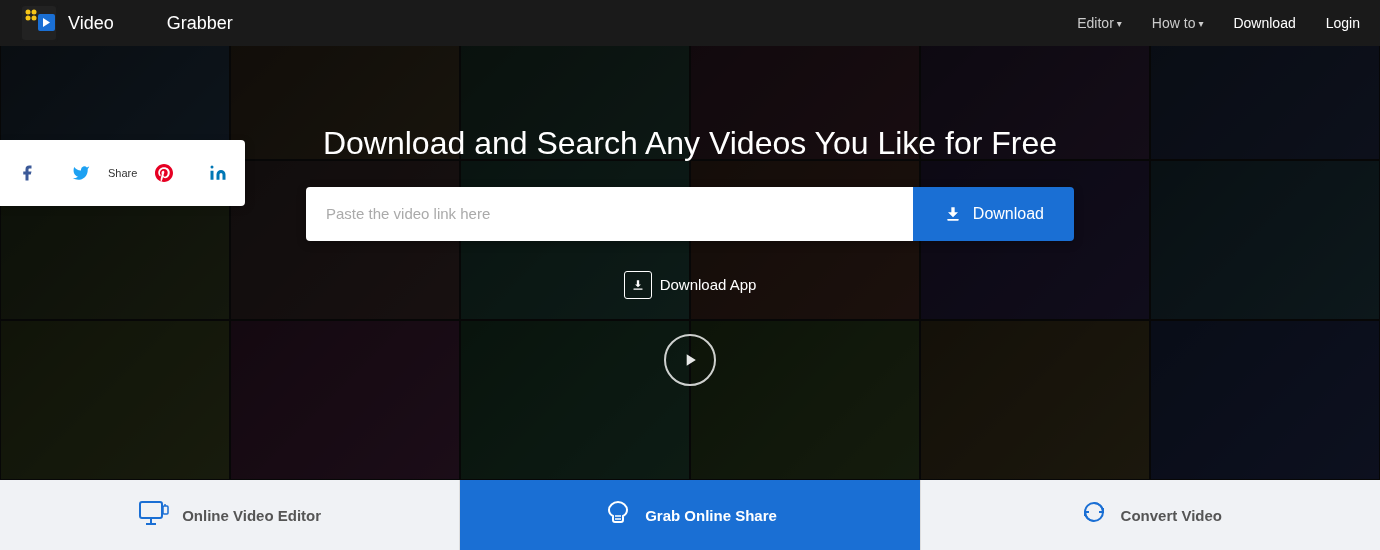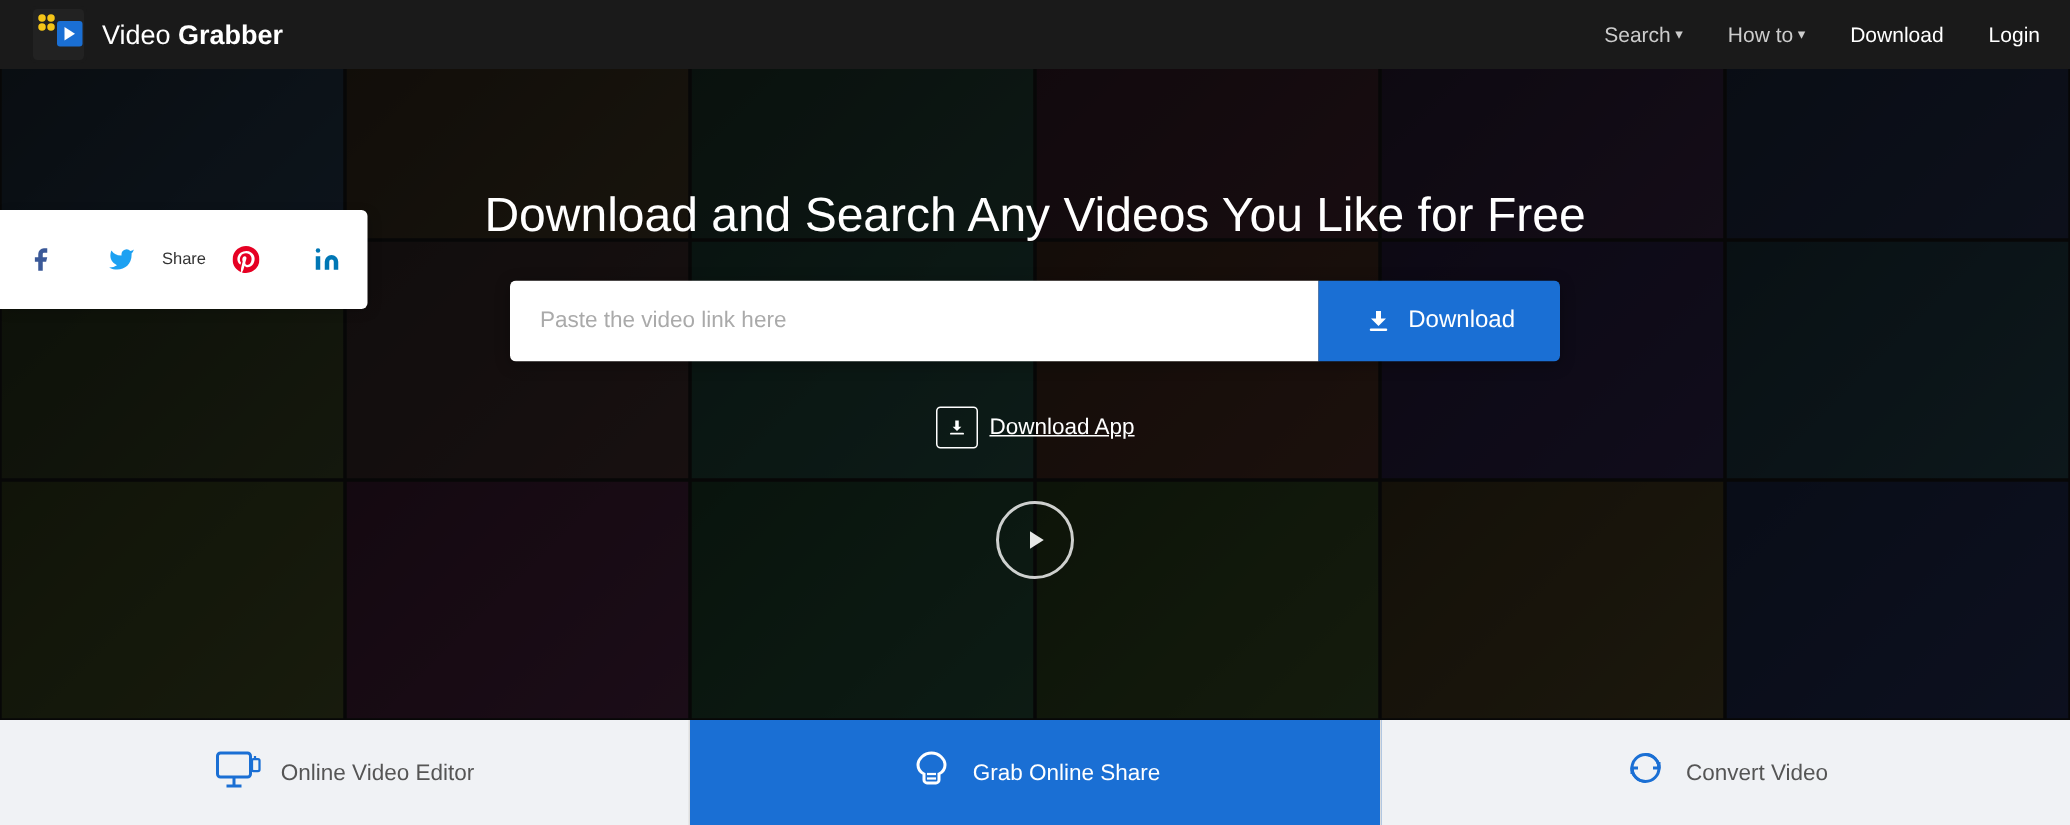--- a/index.html
+++ b/index.html
@@ -23,21 +23,21 @@
       flex: 1;
     }
     .logo-icon {
       width: 38px;
       height: 38px;
     }
     .logo-text {
       color: white;
       font-size: 18px;
     }
-    .logo-text strong { font-weight: bold; }
+    .logo-text strong { font-weight: normal; margin-left: 48px; }
     .nav-links {
       display: flex;
       align-items: center;
       gap: 30px;
     }
     .nav-link {
       color: #ccc;
       font-size: 14px;
       cursor: pointer;
       display: flex;
@@ -108,21 +108,21 @@
     }
     .hero-title {
       color: white;
       font-size: 32px;
       font-weight: 400;
       margin-bottom: 25px;
       text-align: center;
     }
     .search-bar {
       display: flex;
-      width: 700px;
+      width: 768px;
       height: 54px;
       margin-bottom: 30px;
       border-radius: 4px;
       overflow: hidden;
       box-shadow: 0 2px 10px rgba(0,0,0,0.3);
       justify-content: flex-end;
     }
     .search-input {
       flex: 1;
       background: white;
@@ -143,21 +143,20 @@
       cursor: pointer;
       display: flex;
       align-items: center;
       gap: 10px;
     }
     .download-app-link {
       display: flex;
       align-items: center;
       gap: 8px;
       color: white;
-      text-decoration: underline;
       cursor: pointer;
       margin-bottom: 35px;
       font-size: 15px;
     }
     .download-app-box {
       width: 28px;
       height: 28px;
       border: 1.5px solid white;
       border-radius: 3px;
       display: flex;
@@ -210,20 +209,21 @@
     .social-icon.li { color: #0077b5; }
 
     
     .bottom-bar {
       position: absolute;
       bottom: 0; left: 0; right: 0;
       height: 70px;
       background: #f0f2f5;
       display: flex;
       align-items: stretch;
+      font-weight: bold;
     }
     .bottom-item {
       flex: 1;
       display: flex;
       align-items: center;
       justify-content: center;
       gap: 12px;
       cursor: pointer;
       border-right: 1px solid #ddd;
       color: #555;
@@ -311,21 +311,21 @@
       <rect x="18" y="10" width="17" height="17" rx="2" fill="#1a6fd4"></rect>
       <polygon points="23,14 23,23 30,18.5" fill="white"></polygon>
     </svg>
     <span class="logo-text">
       <span>Video </span><strong>Grabber</strong>
     </span>
   </div>
 
   <div class="nav-links">
     <span class="nav-link">
-      <span>Search</span>
+      <span>Editor</span>
       <span style="font-size:10px;">▾</span>
     </span>
     <span class="nav-link">
       <span>How to</span>
       <span style="font-size:10px;">▾</span>
     </span>
     <span class="nav-link nav-link-download">Download</span>
     <span class="nav-link nav-link-login">Login</span>
   </div>
 </nav>

